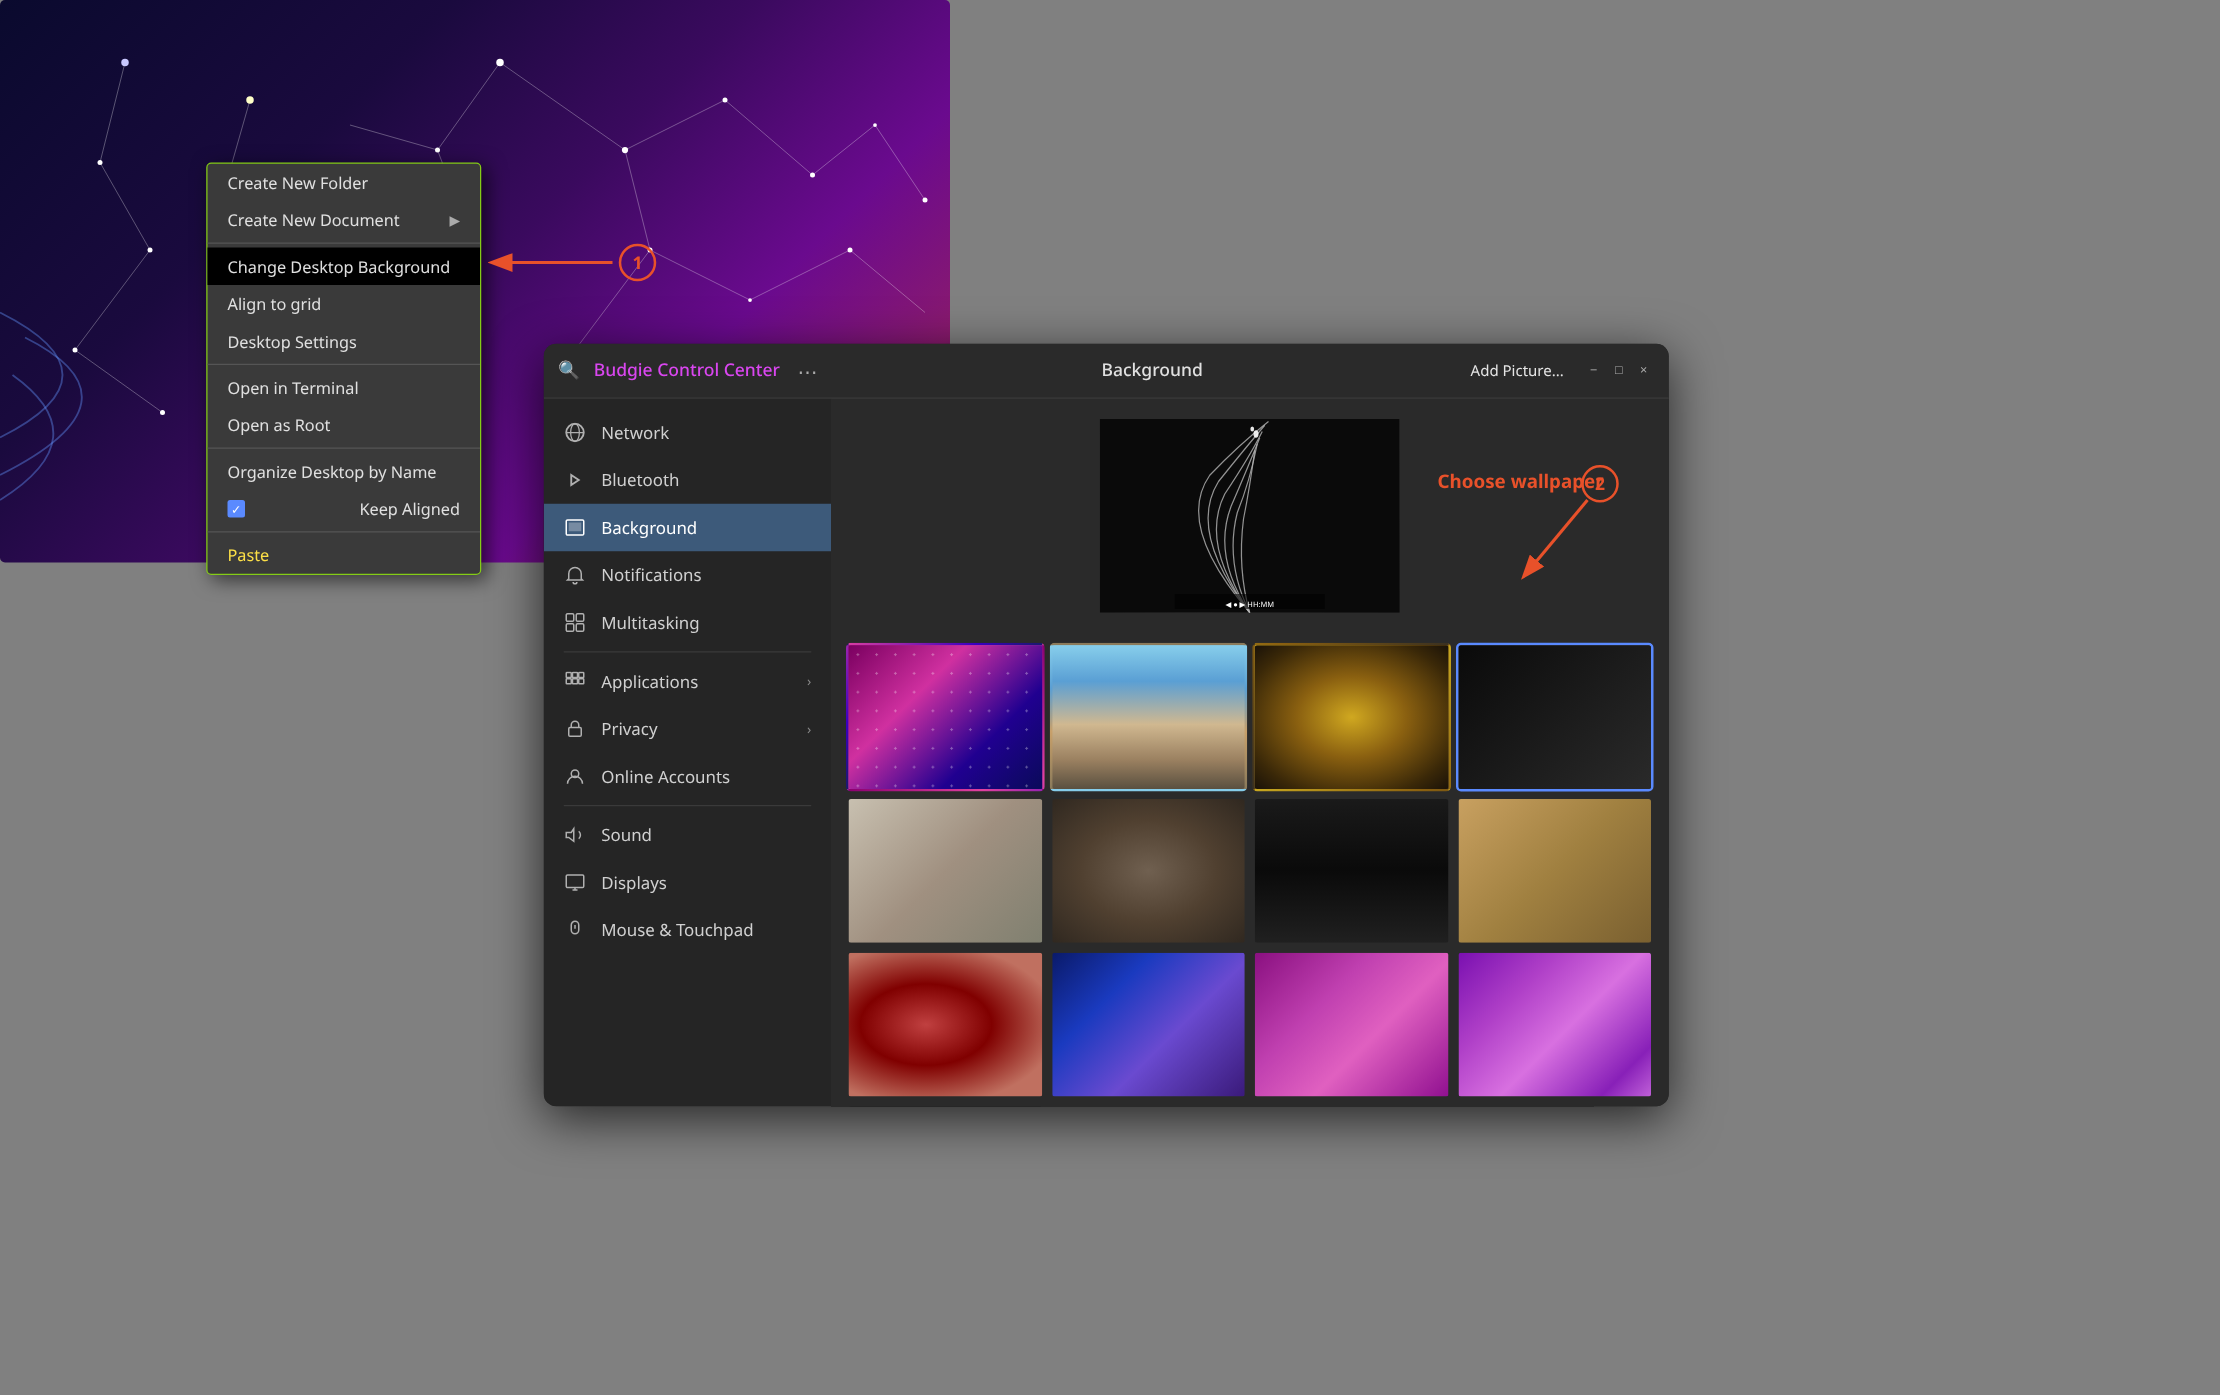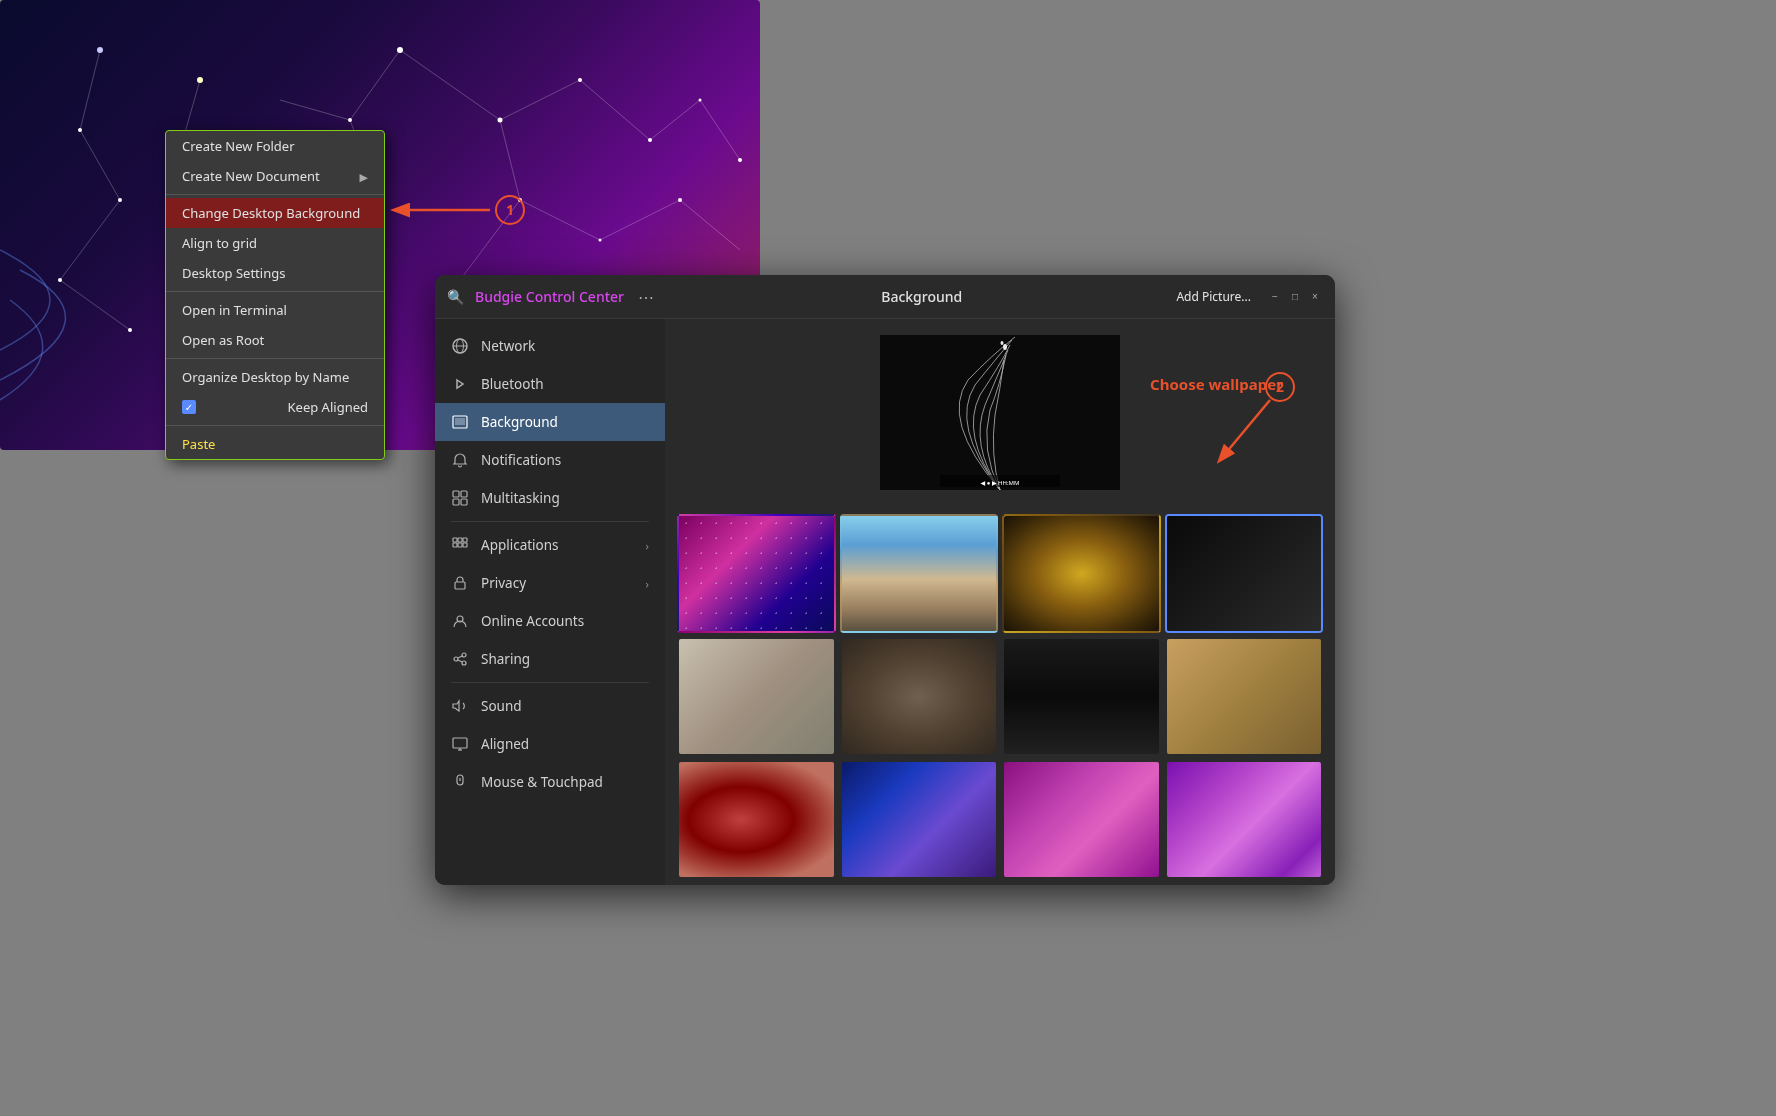--- a/index.html
+++ b/index.html
@@ -48,21 +48,21 @@
       color: #e0e0e0;
       font-size: 13px;
       cursor: pointer;
       display: flex;
       align-items: center;
       justify-content: space-between;
       white-space: nowrap;
     }
 
     .context-menu-item.highlighted {
-      background: #7f1d1d;
+      background: #000000;
     }
 
     .context-menu-item.disabled {
       color: #fde047;
       cursor: default;
     }
 
     .context-menu-separator {
       height: 1px;
       background: #555;
@@ -546,32 +546,20 @@
       <div class="sidebar-item">
         <span class="sidebar-icon">
           <svg width="16" height="16" viewBox="0 0 16 16" fill="none" stroke="currentColor" stroke-width="1.2">
             <circle cx="8" cy="6" r="3"></circle>
             <path d="M2 14c0-3.3 2.7-6 6-6s6 2.7 6 6"></path>
           </svg>
         </span>
         <span class="sidebar-item-label">Online Accounts</span>
       </div>
 
-      <div class="sidebar-item">
-        <span class="sidebar-icon">
-          <svg width="16" height="16" viewBox="0 0 16 16" fill="none" stroke="currentColor" stroke-width="1.2">
-            <circle cx="12" cy="4" r="2"></circle>
-            <circle cx="4" cy="8" r="2"></circle>
-            <circle cx="12" cy="12" r="2"></circle>
-            <line x1="6" y1="7" x2="10" y2="5"></line>
-            <line x1="6" y1="9" x2="10" y2="11"></line>
-          </svg>
-        </span>
-        <span class="sidebar-item-label">Sharing</span>
-      </div>
 
       <div class="sidebar-divider"></div>
 
       <div class="sidebar-item">
         <span class="sidebar-icon">
           <svg width="16" height="16" viewBox="0 0 16 16" fill="none" stroke="currentColor" stroke-width="1.2">
             <path d="M3 6H1v4h2l4 3V3L5 6H3z"></path>
             <path d="M11 5a4 4 0 0 1 0 6"></path>
           </svg>
         </span>
@@ -580,21 +568,21 @@
 
 
       <div class="sidebar-item">
         <span class="sidebar-icon">
           <svg width="16" height="16" viewBox="0 0 16 16" fill="none" stroke="currentColor" stroke-width="1.2">
             <rect x="1" y="2" width="14" height="10" rx="1"></rect>
             <line x1="6" y1="14" x2="10" y2="14"></line>
             <line x1="8" y1="12" x2="8" y2="14"></line>
           </svg>
         </span>
-        <span class="sidebar-item-label">Aligned</span>
+        <span class="sidebar-item-label">Displays</span>
       </div>
 
       <div class="sidebar-item">
         <span class="sidebar-icon">
           <svg width="16" height="16" viewBox="0 0 16 16" fill="none" stroke="currentColor" stroke-width="1.2">
             <rect x="5" y="1" width="6" height="10" rx="3"></rect>
             <line x1="8" y1="4" x2="8" y2="7"></line>
           </svg>
         </span>
         <span class="sidebar-item-label">Mouse &amp; Touchpad</span>

